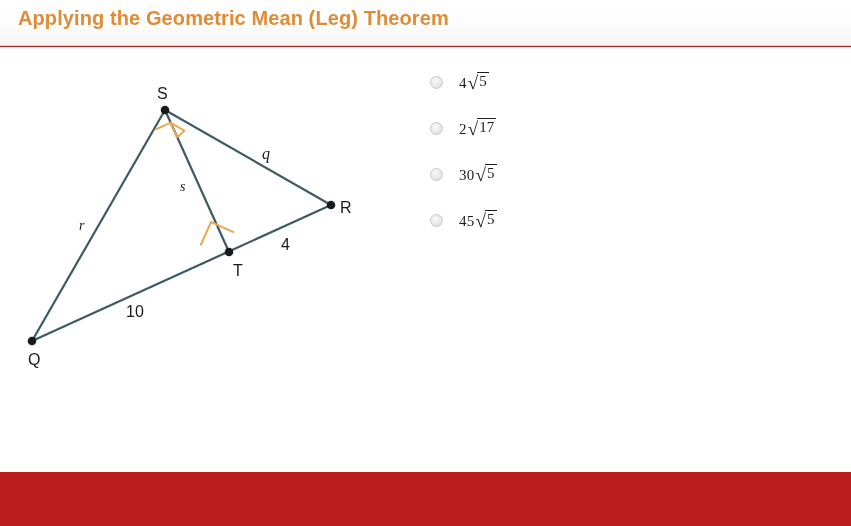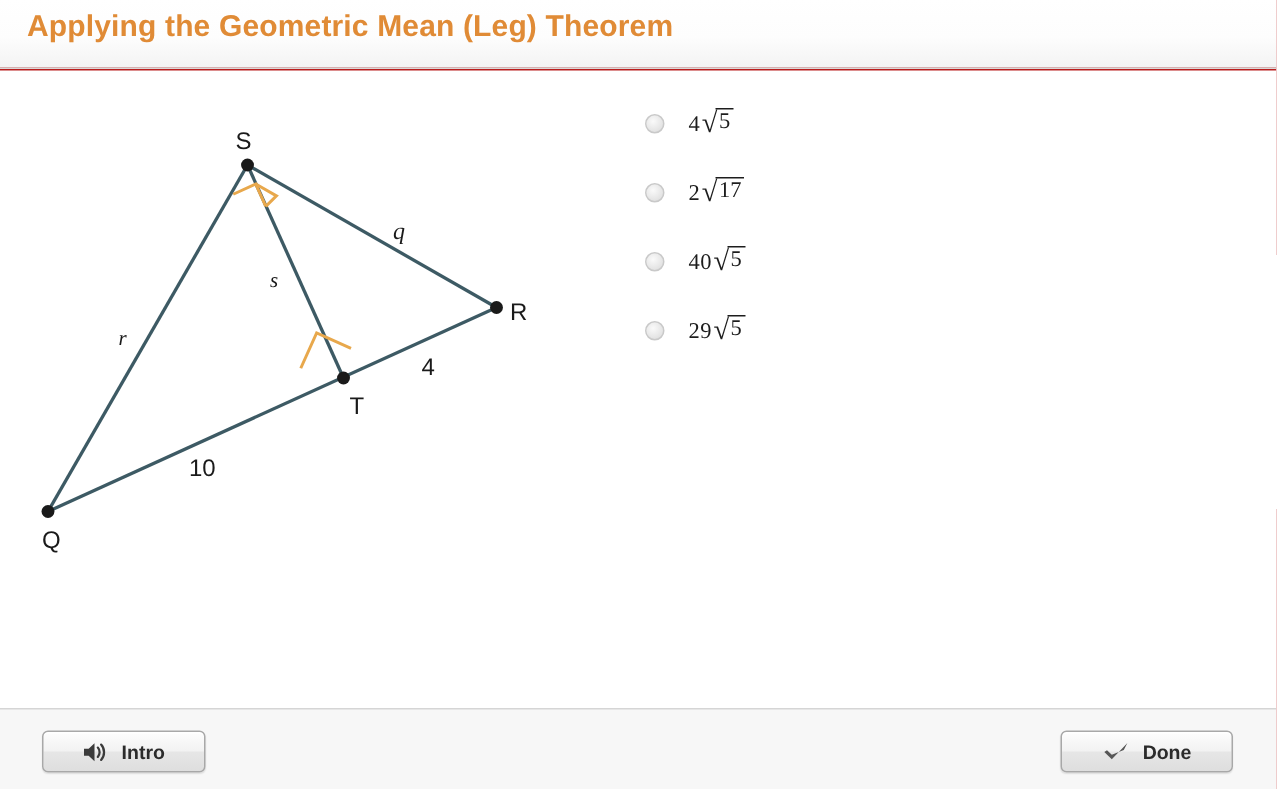--- a/index.html
+++ b/index.html
@@ -225,56 +225,35 @@
             <span class="coef">2</span>
             <span class="radical">
               <span class="sign">√</span>
               <span class="rad-body">17</span>
             </span>
           </span>
         </li>
         <li class="option-row">
           <span class="radio"></span>
           <span class="option-label">
-            <span class="coef">40</span>
+            <span class="coef">30</span>
             <span class="radical">
               <span class="sign">√</span>
               <span class="rad-body">5</span>
             </span>
           </span>
         </li>
         <li class="option-row">
           <span class="radio"></span>
           <span class="option-label">
-            <span class="coef">29</span>
+            <span class="coef">45</span>
             <span class="radical">
               <span class="sign">√</span>
               <span class="rad-body">5</span>
             </span>
           </span>
         </li>
       </ul>
     </div>
   </div>
 
-  <div class="footer">
-    <button class="btn btn-intro">
-      <span class="icon">
-        <svg width="17" height="15" viewBox="0 0 17 15" aria-hidden="true">
-          <path d="M1 5.2 h3.1 L8 1.5 v12 L4.1 9.8 H1 Z" fill="#3b3b3b"></path>
-          <path d="M10.2 4.4 a4.6 4.6 0 0 1 0 6.2" stroke="#3b3b3b" stroke-width="1.5" fill="none" stroke-linecap="round"></path>
-          <path d="M12.4 2.4 a7.6 7.6 0 0 1 0 10.2" stroke="#3b3b3b" stroke-width="1.5" fill="none" stroke-linecap="round"></path>
-        </svg>
-      </span>
-      <span>Intro</span>
-    </button>
-
-    <button class="btn btn-done">
-      <span class="icon">
-        <svg width="18" height="15" viewBox="0 0 18 15" aria-hidden="true">
-          <path d="M1.2 7.4 L6.2 12.2 L16.6 1.4 L14.2 6.0 L6.2 9.1 L3.0 6.2 Z" fill="#565656"></path>
-        </svg>
-      </span>
-      <span>Done</span>
-    </button>
-  </div>
 
 </div>
 
 </body></html>

